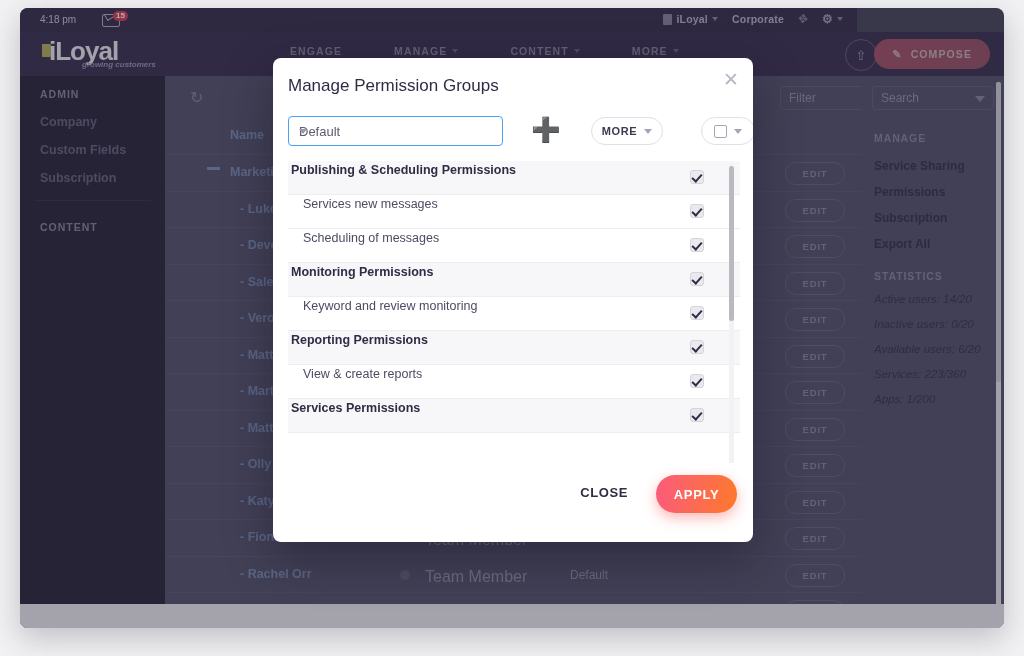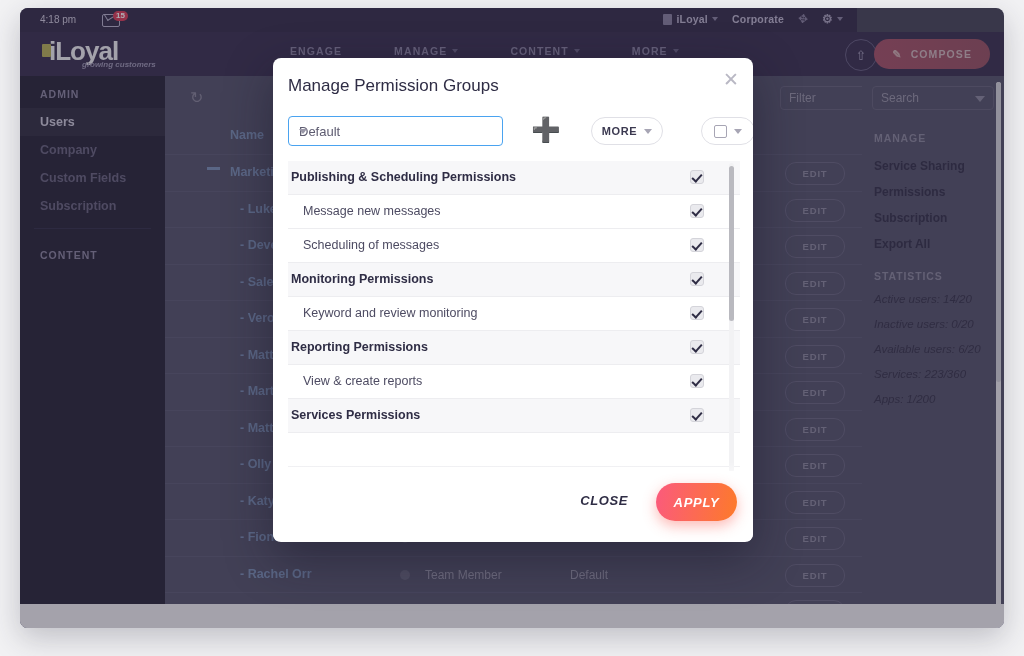--- a/index.html
+++ b/index.html
@@ -82,21 +82,21 @@
   .th-name{left:65px;}
   .th-role{left:260px;}
   .th-group{left:405px;}
 
   .row{position:relative;height:35.5px;border-top:1px solid #62607a;}
   .row .minus{position:absolute;left:42px;top:12px;width:13px;height:2.5px;background:#7f93b9;}
   .cell-name{position:absolute;top:10px;color:#7f93b9;font-size:12.5px;font-weight:bold;}
   .cell-name.lv0{left:65px;}
   .cell-name.lv1{left:75px;}
   .dot{position:absolute;left:235px;top:13px;width:10px;height:10px;border-radius:50%;background:#6c6a82;}
-  .cell-role{position:absolute;left:260px;top:11px;color:#9c9aae;font-size:12px;}
+  .cell-role{position:absolute;left:260px;top:11px;color:#9c9aae;font-size:16px;}
   .cell-group{position:absolute;left:405px;top:11px;color:#9c9aae;font-size:12px;}
   .edit-btn{
     position:absolute;left:620px;top:7px;width:58px;height:21px;border-radius:11px;
     border:1px solid #6d6a85;color:#8e8ba1;font-size:9.5px;font-weight:bold;letter-spacing:.8px;
     display:flex;align-items:center;justify-content:center;
   }
 
   
   .right-panel{position:absolute;left:842px;top:0;width:142px;height:552px;background:#5a5870;}
   .rp-search{position:absolute;left:10px;top:10px;width:122px;height:24px;border:1px solid #6b6880;border-radius:4px;color:#9a97ab;font-size:12px;box-sizing:border-box;padding:4px 0 0 8px;}
@@ -137,36 +137,36 @@
   .pill.more span{color:#3b3950;font-size:11px;font-weight:bold;letter-spacing:.6px;}
   .pill.cbx{left:413px;top:1px;width:54px;}
   .pill .sq{width:11px;height:11px;border:1.3px solid #a7a5b4;border-radius:2px;}
   .pill .c{width:0;height:0;border-left:4px solid transparent;border-right:4px solid transparent;border-top:5px solid #a7a5b4;}
 
   .perm-list{
     position:absolute;left:15px;top:103px;width:452px;height:313px;overflow:hidden;
   }
   .perm-row{position:relative;height:33px;border-bottom:1px solid #ededf0;background:#fff;}
   .perm-row.group{background:#f7f7f9;}
-  .perm-row .lbl{position:absolute;top:9px;font-size:12.5px;color:#46445c;}
+  .perm-row .lbl{position:absolute;top:2px;font-size:12.5px;color:#46445c;}
   .perm-row.group .lbl{left:3px;font-weight:bold;color:#2f2d45;}
   .perm-row.item .lbl{left:15px;color:#4d4b62;}
   .chk{
     position:absolute;right:36px;top:9px;width:14px;height:14px;border-radius:3px;
     background:#eaeaee;border:1px solid #d4d4da;box-sizing:border-box;
   }
   .chk:after{
     content:"";position:absolute;left:3.2px;top:1.2px;width:4px;height:8px;
     border:solid #2f2d45;border-width:0 2px 2px 0;transform:rotate(42deg);
   }
   .list-scroll{position:absolute;right:6px;top:2px;width:5px;height:309px;border-radius:3px;background:#f2f2f4;}
   .list-scroll i{position:absolute;left:0;top:3px;width:5px;height:155px;border-radius:3px;background:#b9b9bf;display:block;}
   .list-fade{position:absolute;left:15px;top:404px;width:452px;height:22px;background:linear-gradient(180deg,rgba(255,255,255,0),#fff);}
 
-  .modal-footer{position:absolute;left:0;bottom:1px;width:480px;height:70px;background:#fff;font-style:italic;}
+  .modal-footer{position:absolute;left:0;bottom:9px;width:480px;height:70px;background:#fff;}
   .close-btn{position:absolute;right:125px;top:22px;color:#2f2d45;font-size:13px;font-weight:bold;letter-spacing:.6px;}
   .apply-btn{
     position:absolute;right:16px;top:12px;width:81px;height:38px;border-radius:20px;
     background:linear-gradient(100deg,#fb5a7d,#fd7a2a);
     color:#fff;font-size:13px;font-weight:bold;letter-spacing:.7px;
     display:flex;align-items:center;justify-content:center;
     box-shadow:0 5px 14px rgba(251,100,90,.45);
   }
 </style>
 </head>
@@ -220,21 +220,20 @@
       <div class="compose-btn">
         <span class="pencil">✎</span>
         <span>COMPOSE</span>
       </div>
     </div>
 
     <div class="content">
 
       <div class="sidebar">
         <div class="side-head">ADMIN</div>
-        <div class="side-item active">Users</div>
         <div class="side-item">Company</div>
         <div class="side-item">Custom Fields</div>
         <div class="side-item">Subscription</div>
         <div class="side-div"></div>
         <div class="side-head">CONTENT</div>
       </div>
 
       <div class="table-panel">
         <div class="table-toolbar">
           <div class="refresh">↻</div>
@@ -389,21 +388,21 @@
       </div>
     </div>
 
     <div class="perm-list">
       <div id="perm-host">
           <div class="perm-row group">
             <span class="lbl">Publishing &amp; Scheduling Permissions</span>
             <span class="chk"></span>
           </div>
           <div class="perm-row item">
-            <span class="lbl">Message new messages</span>
+            <span class="lbl">Services new messages</span>
             <span class="chk"></span>
           </div>
           <div class="perm-row item">
             <span class="lbl">Scheduling of messages</span>
             <span class="chk"></span>
           </div>
           <div class="perm-row group">
             <span class="lbl">Monitoring Permissions</span>
             <span class="chk"></span>
           </div>

